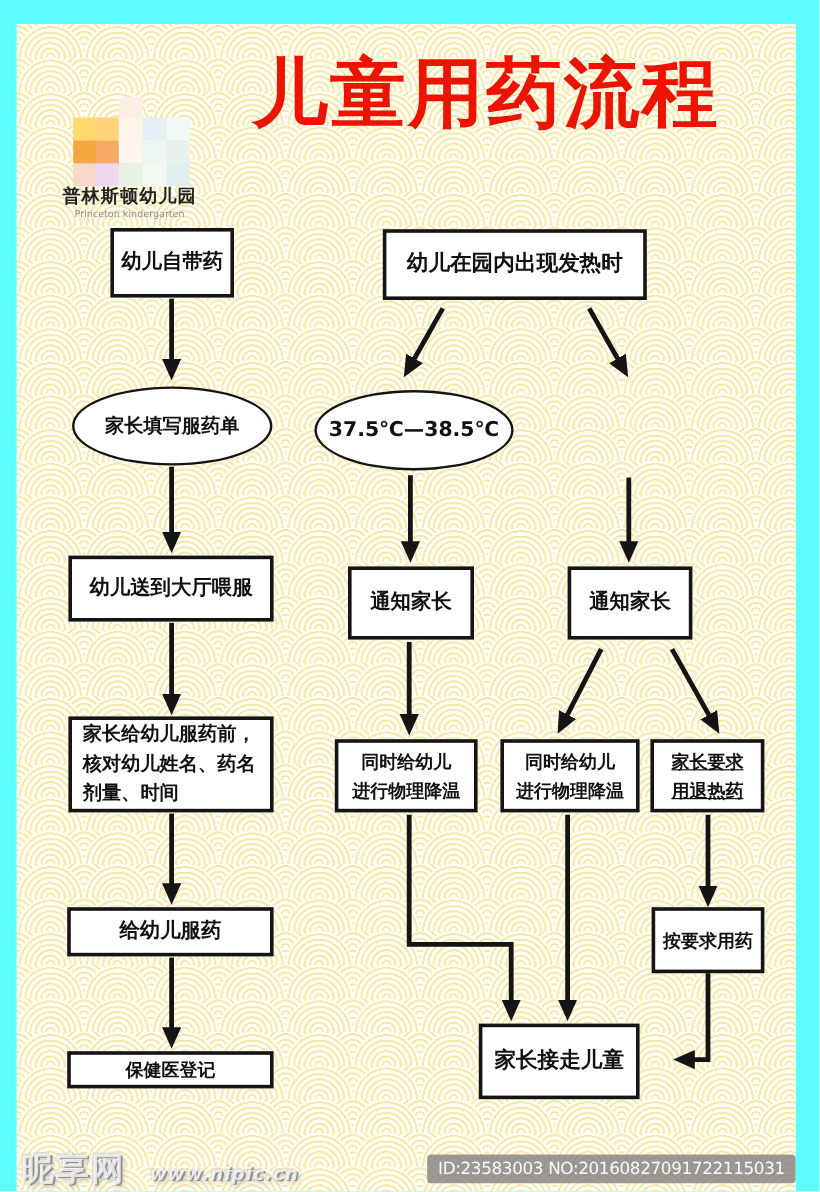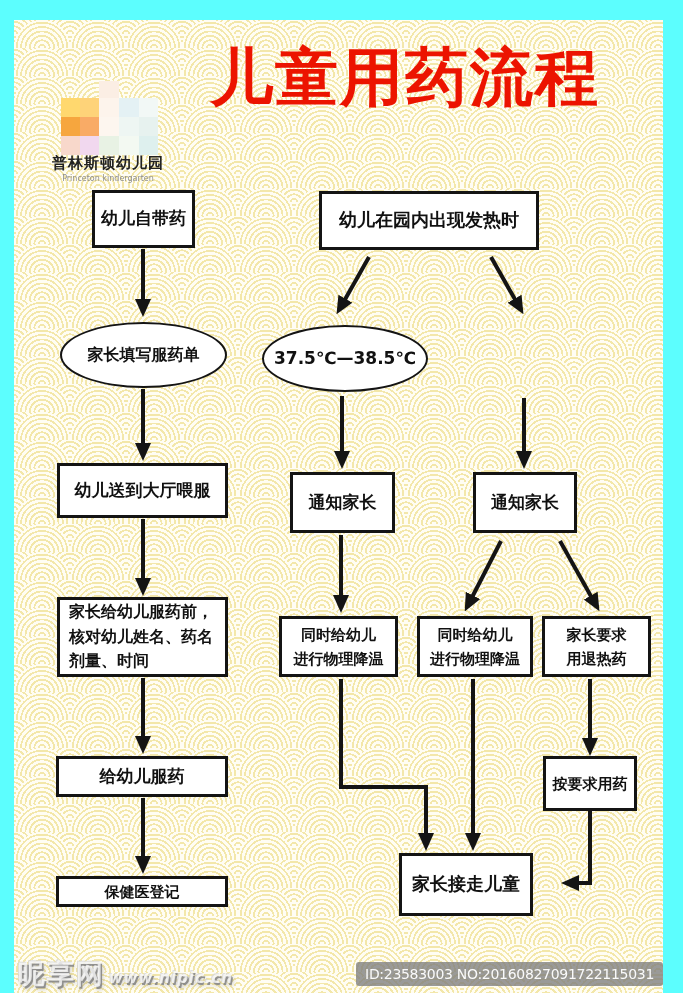--- a/index.html
+++ b/index.html
@@ -45,21 +45,21 @@
     font-weight:bold;color:#111;text-align:center;line-height:1.6;
   }
   .node.ellipse{border-radius:50%;border-width:2.5px;}
   .node.left{align-items:flex-start;text-align:left;padding:3px 6px 3px 9px;line-height:1.56;}
   .nline{white-space:nowrap;}
   
   #arrow-layer{position:absolute;left:0;top:0;z-index:2;}
   .flow-arrow{fill:none;stroke-width:4px;}
   
   .wm-left{
-    position:absolute;left:18px;top:956px;z-index:5;display:flex;align-items:baseline;gap:4px;
+    position:absolute;left:18px;top:956px;z-index:5;display:flex;align-items:baseline;gap:20px;
     color:rgba(250,250,250,.78);
     text-shadow:1.5px 1.5px 0 rgba(135,135,135,.9),-1px -1px 0 rgba(215,215,215,.8),2px 3px 4px rgba(120,120,120,.45);
     font-weight:bold;white-space:nowrap;
   }
   .wm-site-name{font-size:27px;letter-spacing:2px;}
   .wm-site-url{font-size:15px;font-style:italic;letter-spacing:1px;}
   .wm-right{
     position:absolute;right:20px;top:962px;height:24px;line-height:24px;z-index:5;
     background:rgba(125,125,125,.78);border-radius:3px;padding:0 9px;
     color:#fafafa;font-size:14px;letter-spacing:-0.3px;white-space:nowrap;
@@ -154,21 +154,21 @@
         <div class="nline">通知家长</div>
       </div>
       <div class="node rect" style="left: 279px; top: 616px; width: 119px; height: 61px; font-size: 15px; border-color: rgb(20, 20, 20);">
         <div class="nline">同时给幼儿</div>
         <div class="nline">进行物理降温</div>
       </div>
       <div class="node rect" style="left: 417px; top: 616px; width: 116px; height: 61px; font-size: 15px; border-color: rgb(20, 20, 20);">
         <div class="nline">同时给幼儿</div>
         <div class="nline">进行物理降温</div>
       </div>
-      <div class="node rect" style="left: 542px; top: 616px; width: 109px; height: 61px; font-size: 15px; border-color: rgb(20, 20, 20);">
+      <div class="node rect" style="left: 542px; top: 616px; width: 95px; height: 61px; font-size: 15px; border-color: rgb(20, 20, 20); text-decoration: underline;">
         <div class="nline">家长要求</div>
         <div class="nline">用退热药</div>
       </div>
       <div class="node rect" style="left: 543px; top: 756px; width: 94px; height: 55px; font-size: 15px; border-color: rgb(20, 20, 20);">
         <div class="nline">按要求用药</div>
       </div>
       <div class="node rect" style="left: 399px; top: 853px; width: 134px; height: 63px; font-size: 18px; border-color: rgb(20, 20, 20);">
         <div class="nline">家长接走儿童</div>
       </div>
     </div>

